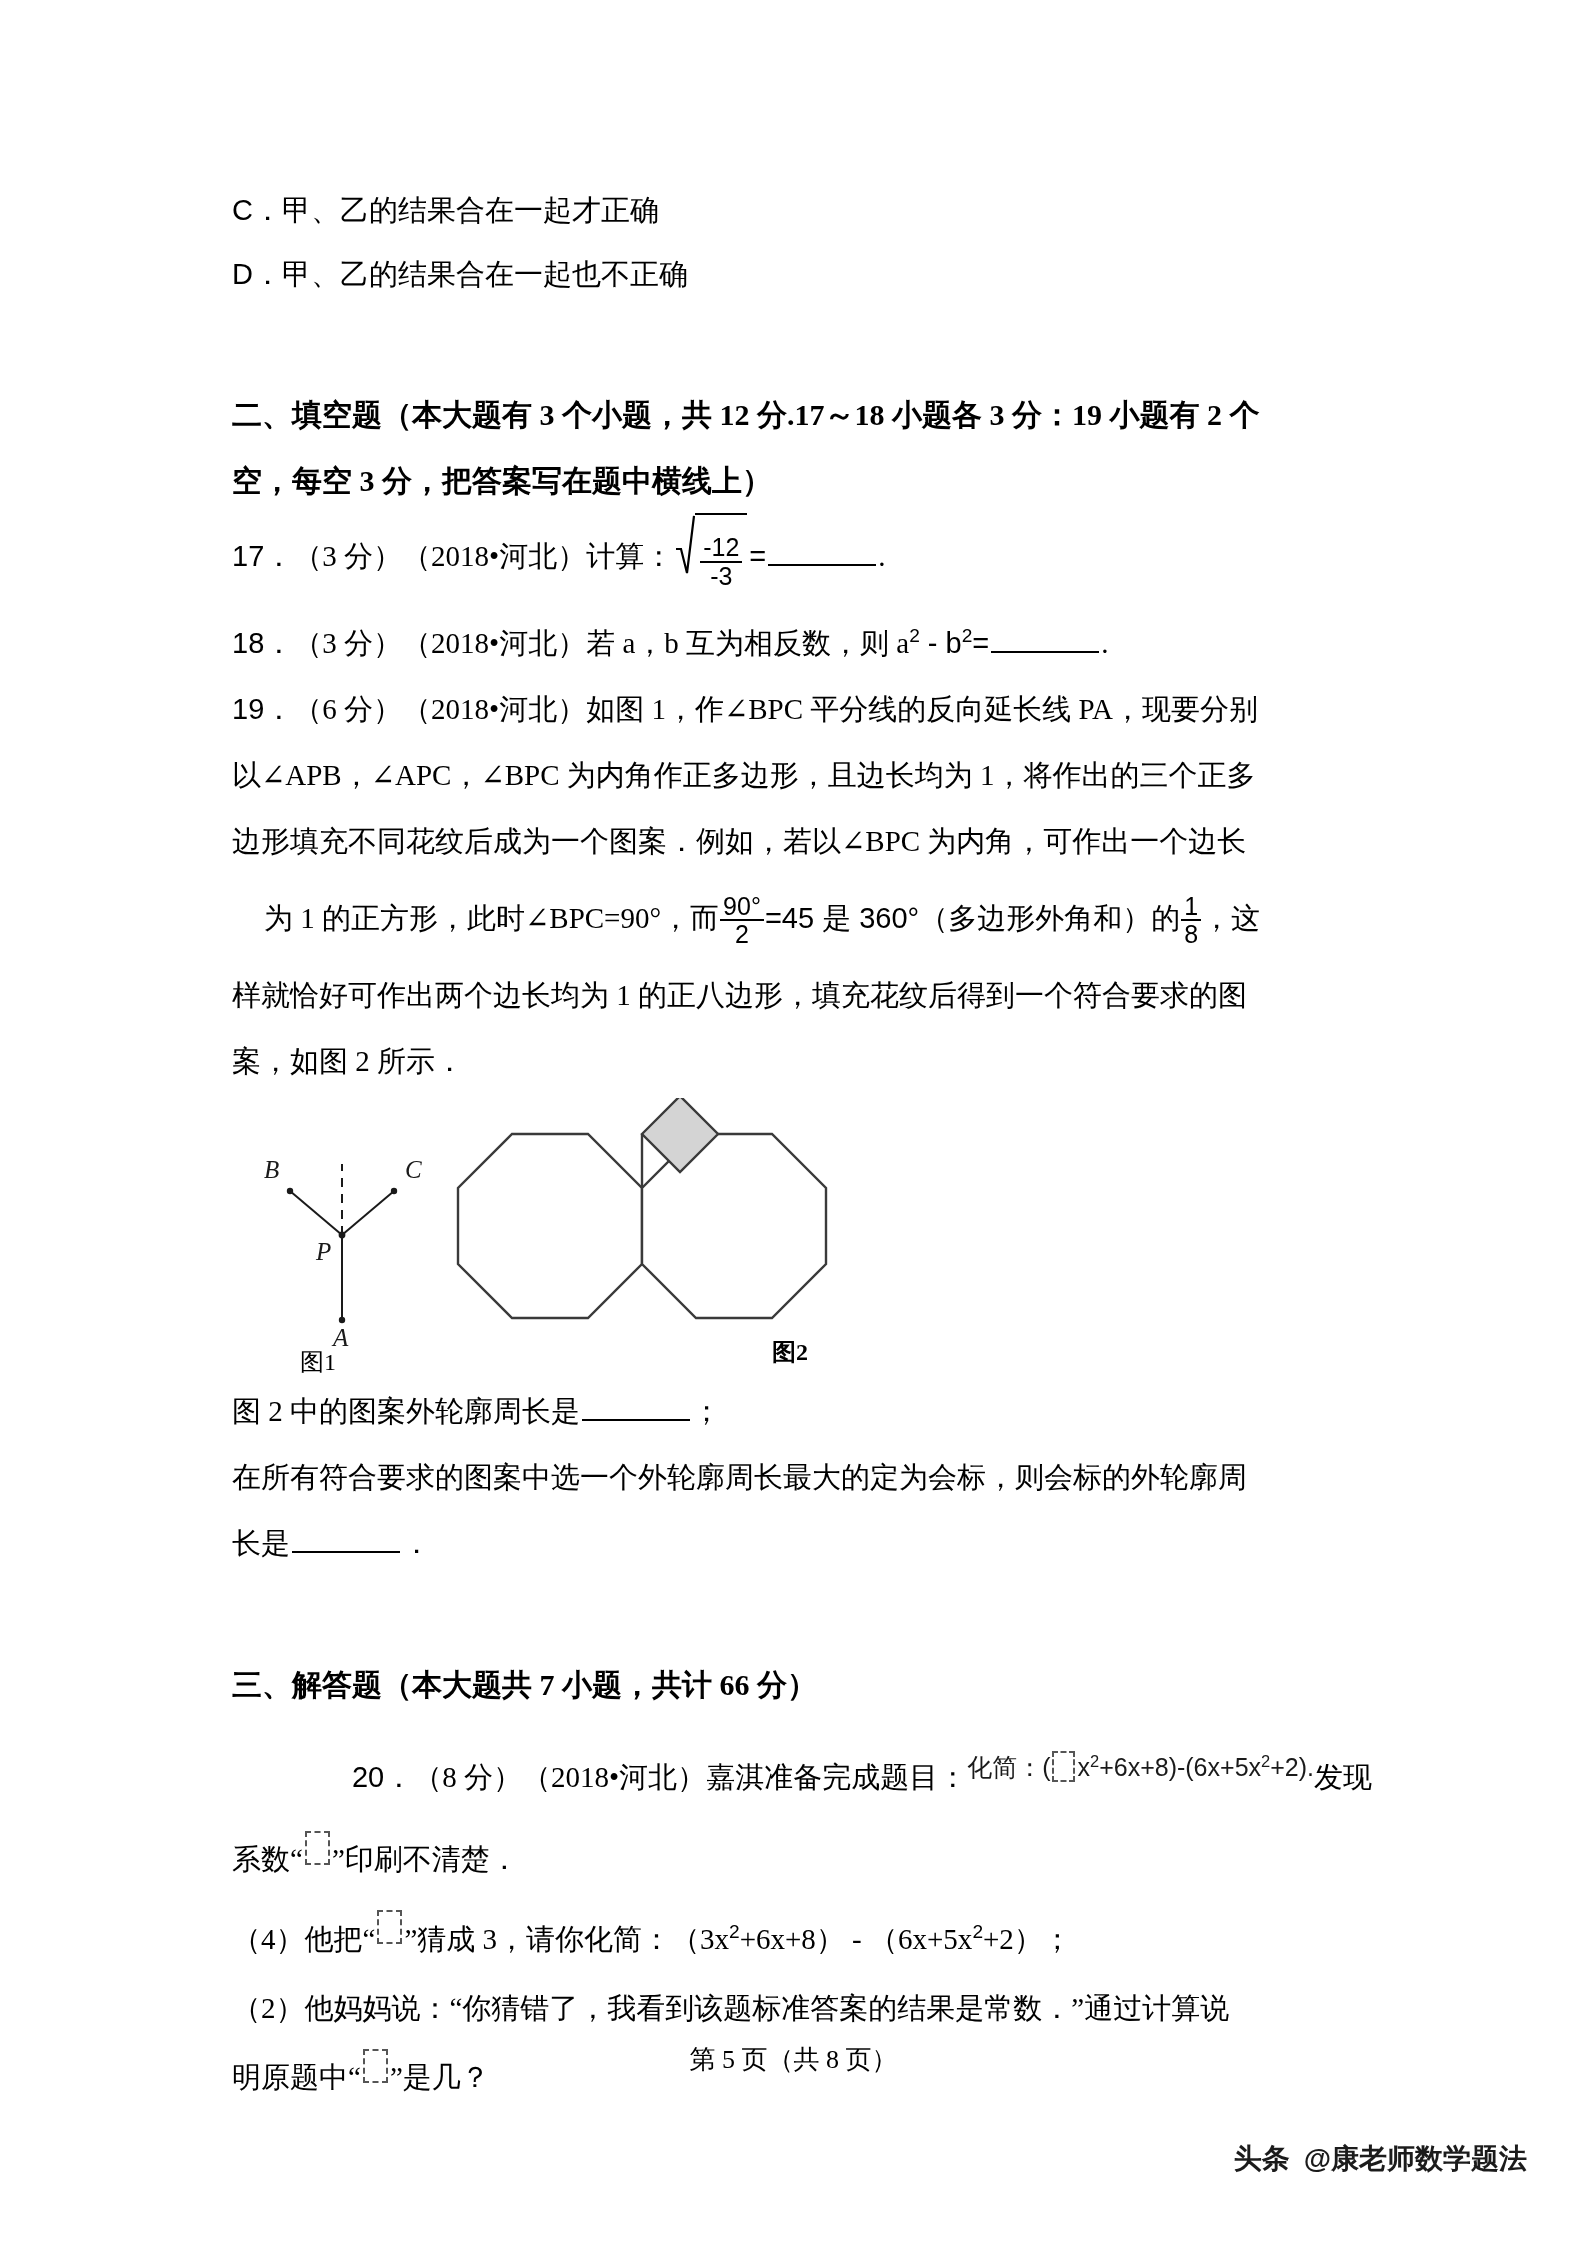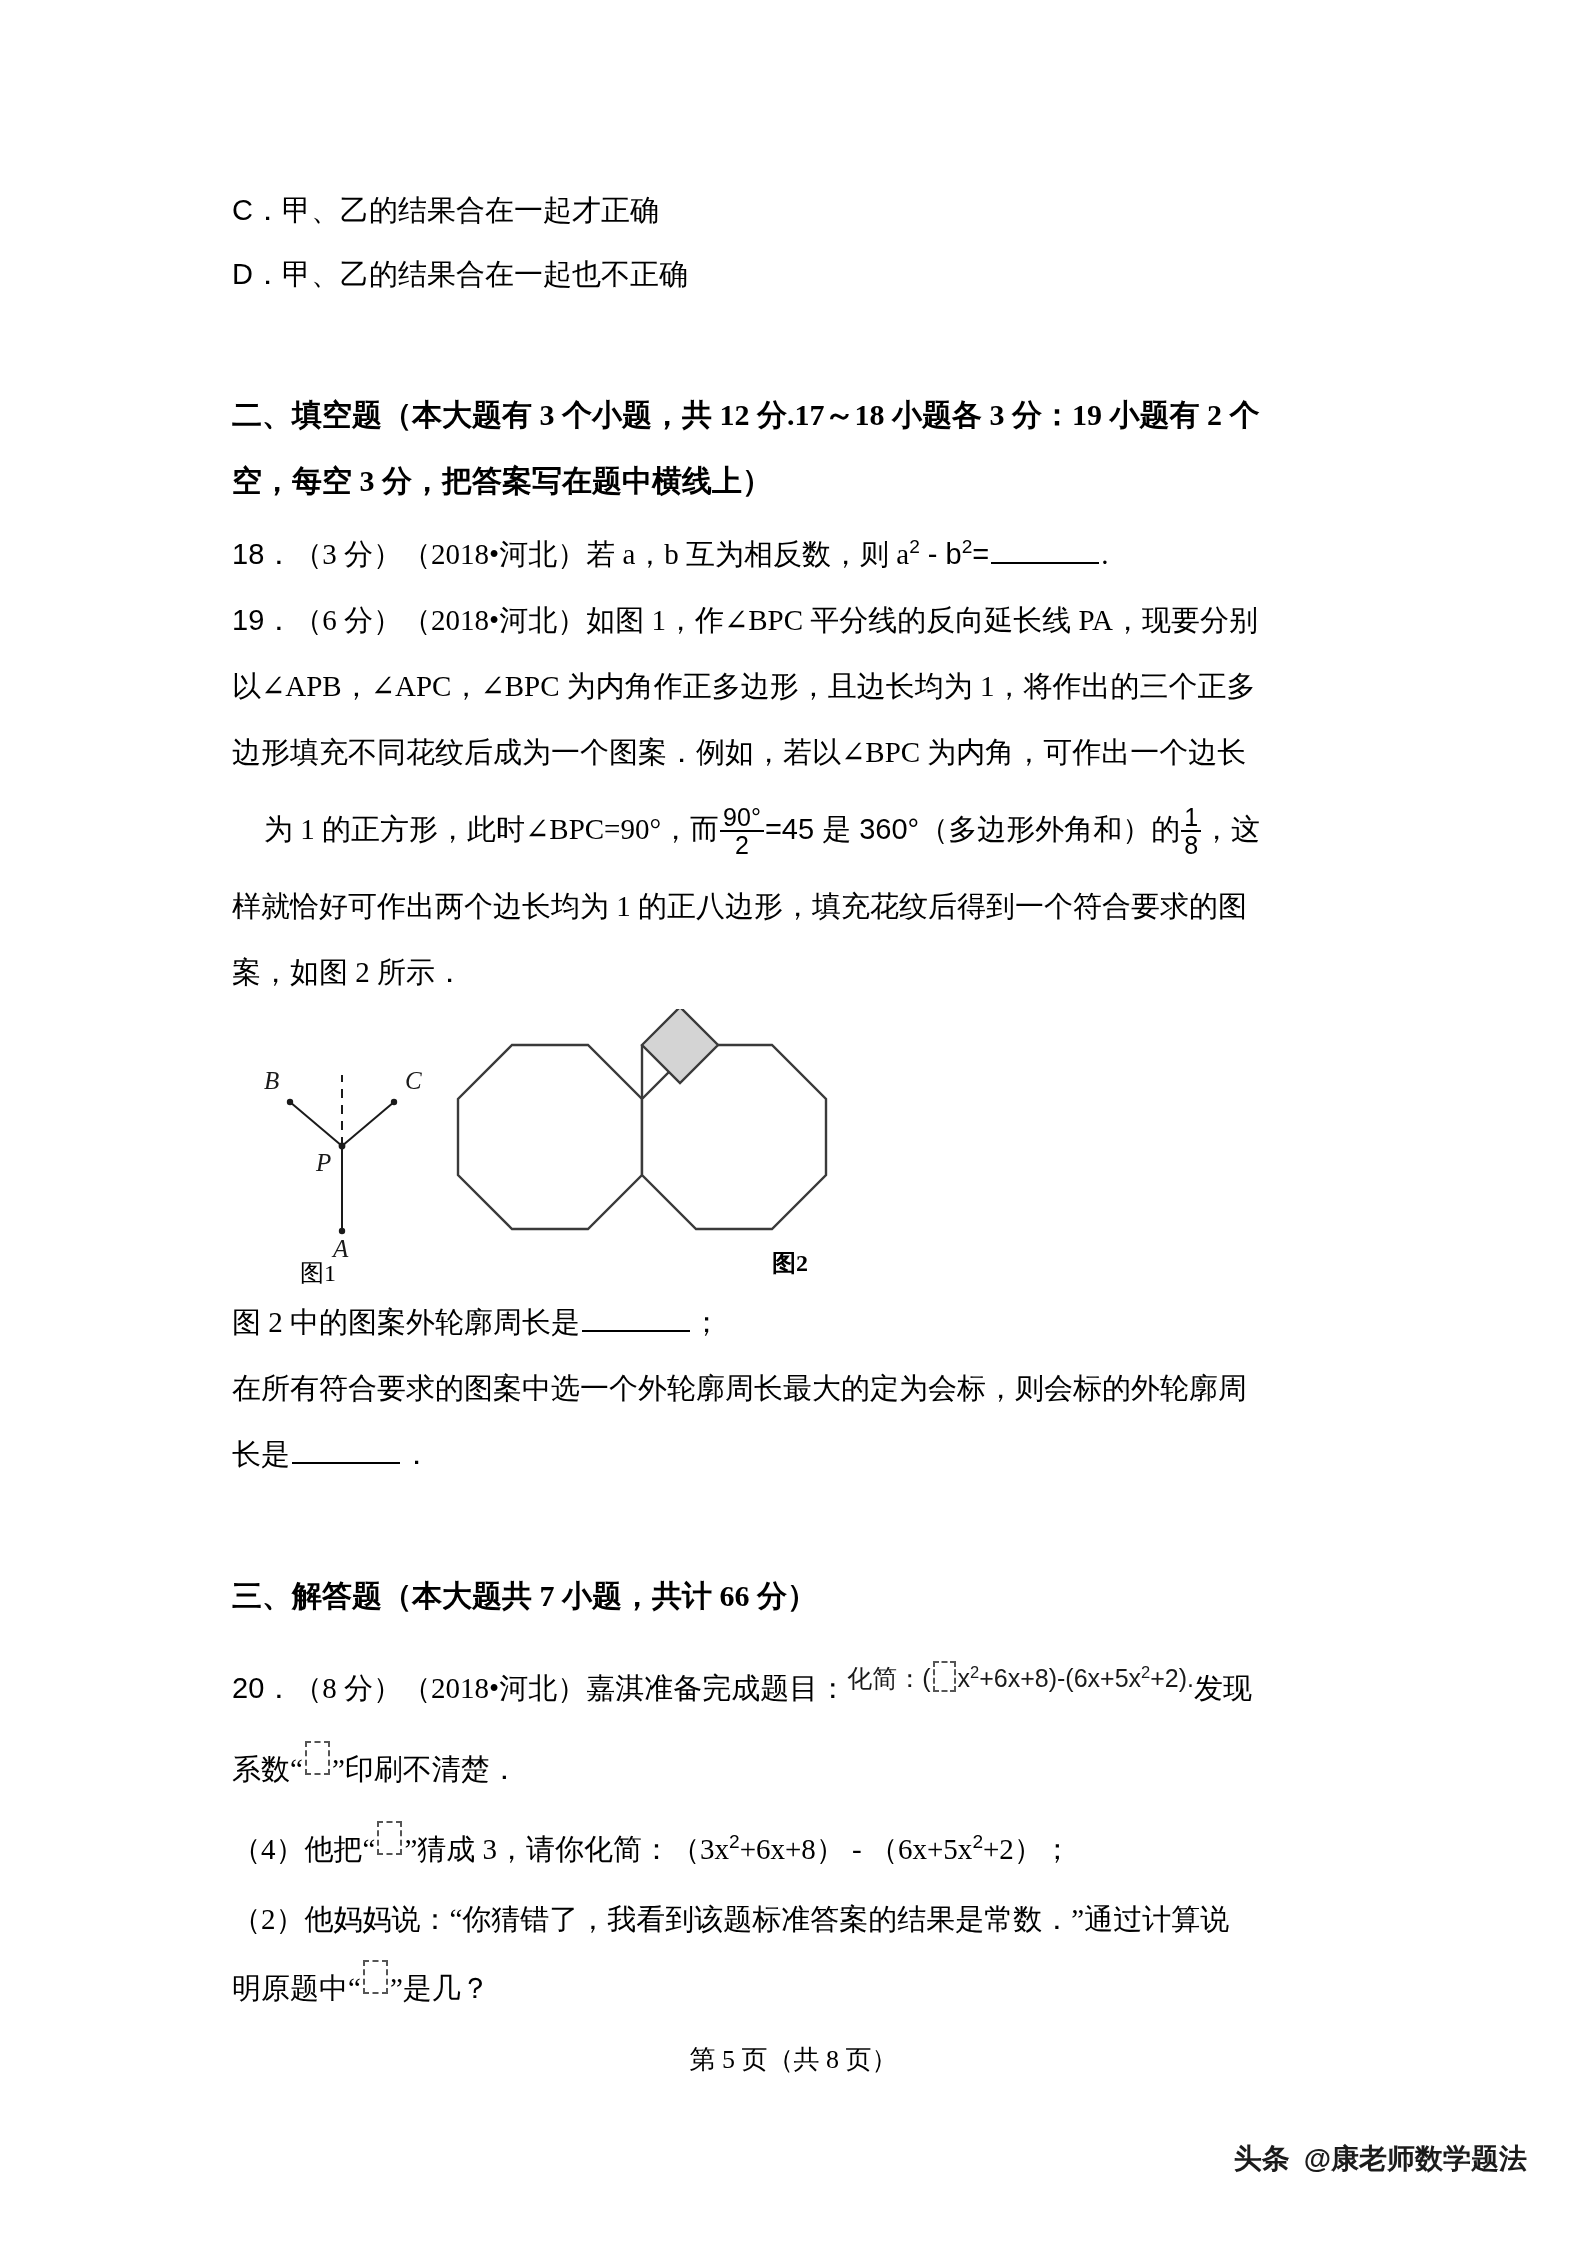--- a/index.html
+++ b/index.html
@@ -190,20 +190,25 @@
       <span class="sans">D．</span><span>甲、乙的结果合在一起也不正确</span>
     </div>
 
     <div class="gap-lg"></div>
 
     <div class="heading">
       <div>二、填空题（本大题有 3 个小题，共 12 分.17～18 小题各 3 分：19 小题有 2 个</div>
       <div>空，每空 3 分，把答案写在题中横线上）</div>
     </div>
 
+    <div class="line" style="line-height:84px;">
+      <span class="sans">17．</span><span>（3 分）</span><span>（2018•河北）</span><span>计算：</span><span class="sqrt"><span class="radical"><svg width="20" height="62" viewBox="0 0 20 62">
+              <polyline points="1,36 6,36 12,60 19,3" fill="none" stroke="#000" stroke-width="2.2"></polyline>
+            </svg></span><span class="body"><span class="frac sans"><span class="num">-12</span><span class="den">-3</span></span></span></span><span class="sans">=</span><span class="blank"></span><span>.</span>
+    </div>
 
     <div class="line">
       <span class="sans">18．</span><span>（3 分）</span><span>（2018•河北）</span><span>若 a，b 互为相反数，则 a</span><sup class="exp sans">2</sup><span class="sans"> - b</span><sup class="exp sans">2</sup><span class="sans">=</span><span class="blank"></span><span>.</span>
     </div>
 
     <div class="line">
       <span class="sans">19．</span><span>（6 分）</span><span>（2018•河北）</span><span>如图 1，作∠BPC 平分线的反向延长线 PA，现要分别</span>
     </div>
     <div class="line">以∠APB，∠APC，∠BPC 为内角作正多边形，且边长均为 1，将作出的三个正多</div>
     <div class="line">边形填充不同花纹后成为一个图案．例如，若以∠BPC 为内角，可作出一个边长</div>
@@ -260,21 +265,21 @@
     <div class="line">
       <span>长是</span><span class="blank"></span><span>．</span>
     </div>
 
     <div class="gap-lg"></div>
 
     <div class="heading">三、解答题（本大题共 7 小题，共计 66 分）</div>
 
     <div class="gap-sm"></div>
 
-    <div class="line" style="line-height:78px;">
+    <div class="line" style="line-height:78px;text-align:right;">
       <span class="sans">20．</span><span>（8 分）</span><span>（2018•河北）</span><span>嘉淇准备完成题目：</span><span class="formula-img"><span>化简：(</span><span class="dashbox small"></span><span>x</span><sup class="exp">2</sup><span>+6x+8)-(6x+5x</span><sup class="exp">2</sup><span>+2).</span></span><span>发现</span>
     </div>
     <div class="line" style="line-height:72px;">
       <span>系数“</span><span class="dashbox raised"></span><span>”印刷不清楚．</span>
     </div>
     <div class="line" style="line-height:74px;">
       <span>（4）他把“</span><span class="dashbox raised"></span><span>”猜成 3，请你化简：（3x</span><sup class="exp sans">2</sup><span>+6x+8） - （6x+5x</span><sup class="exp sans">2</sup><span>+2）；</span>
     </div>
     <div class="line">（2）他妈妈说：“你猜错了，我看到该题标准答案的结果是常数．”通过计算说</div>
     <div class="line" style="line-height:72px;">

